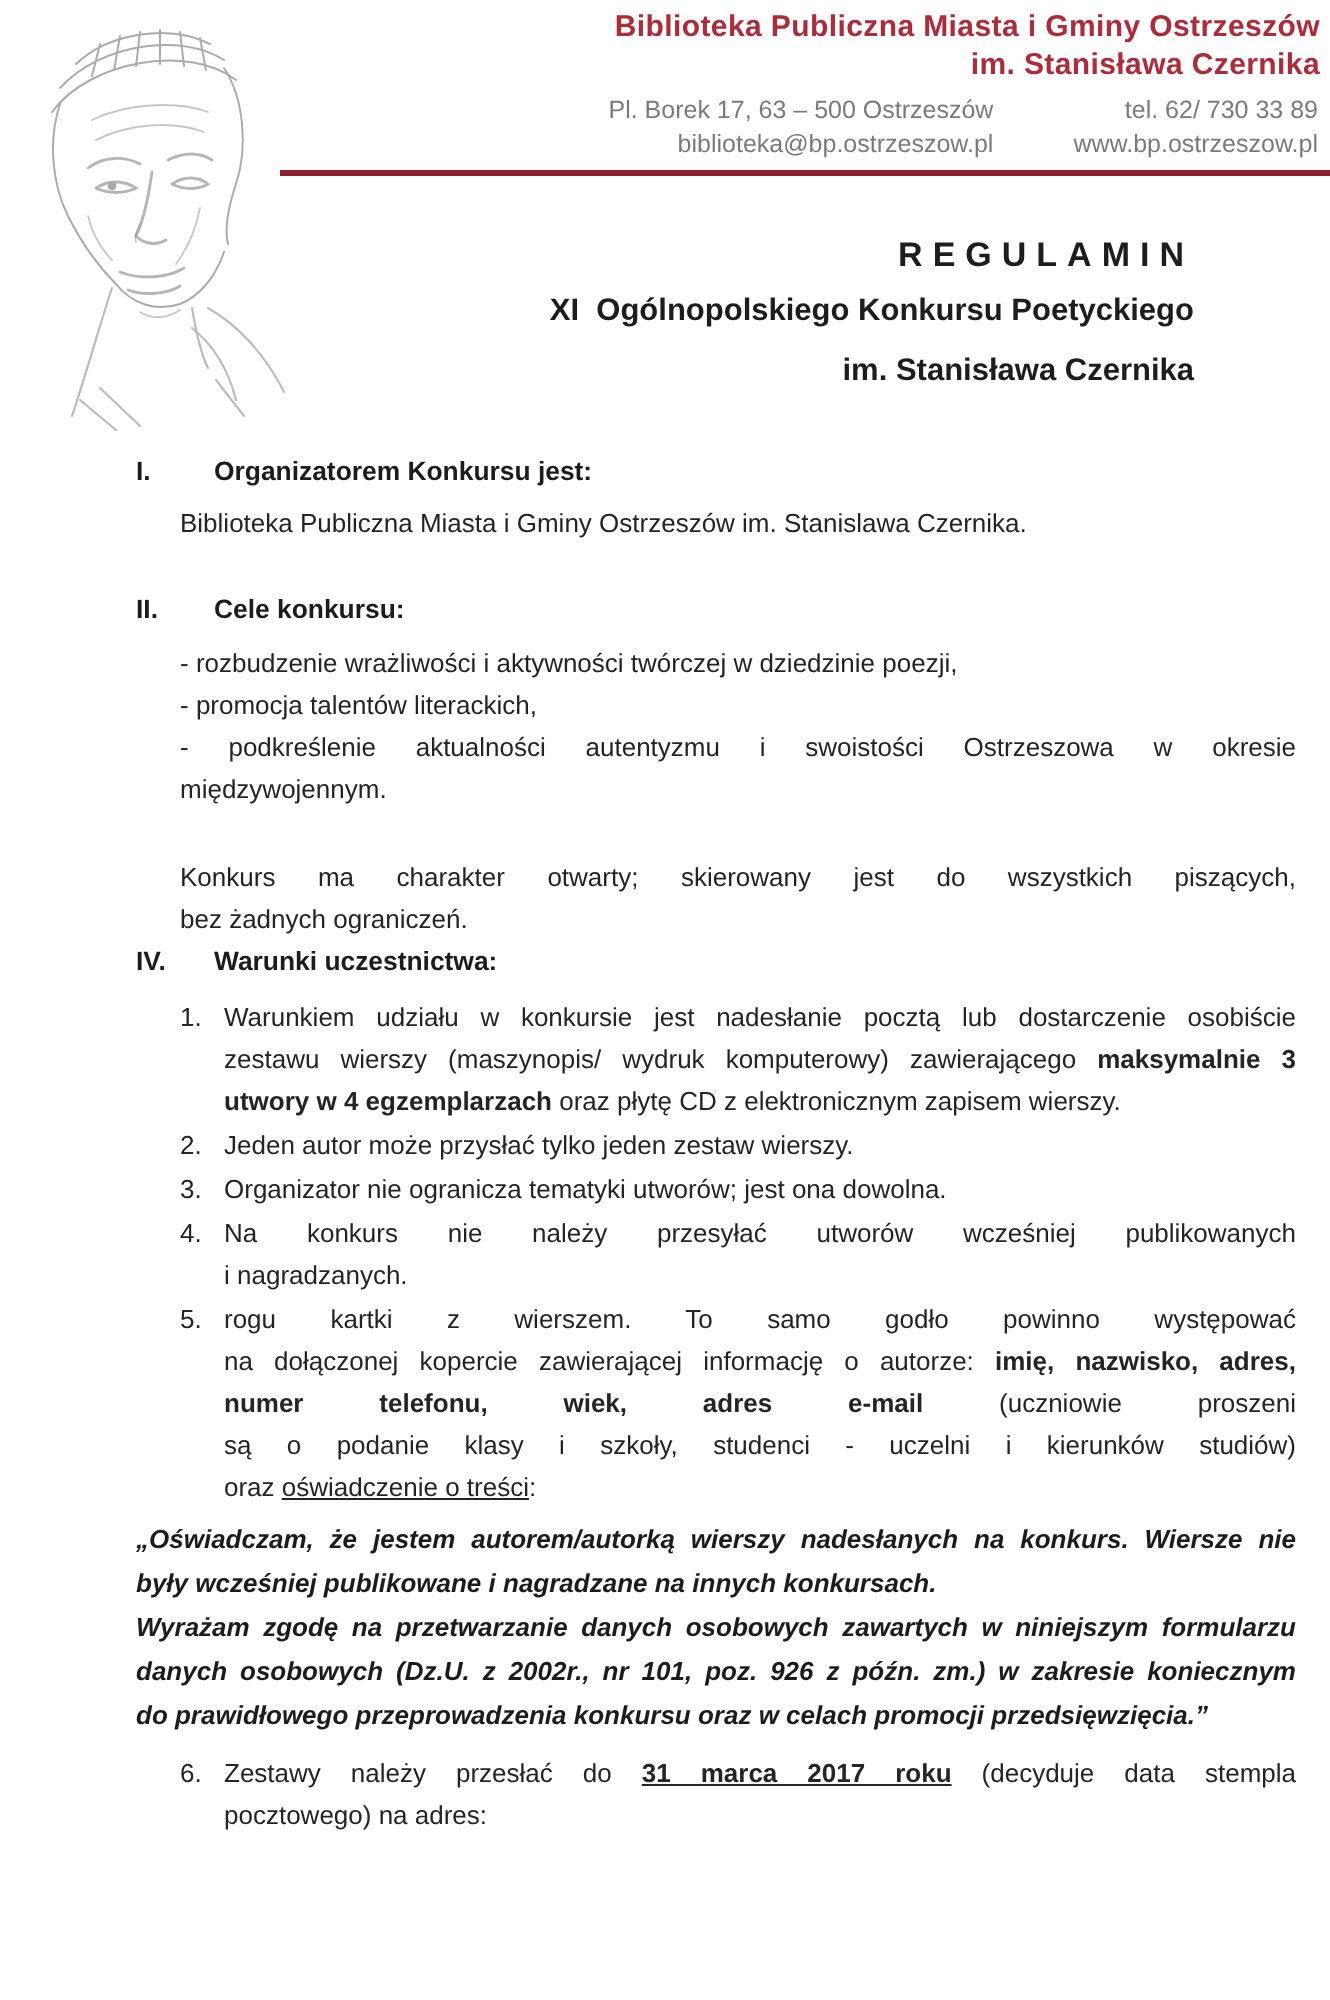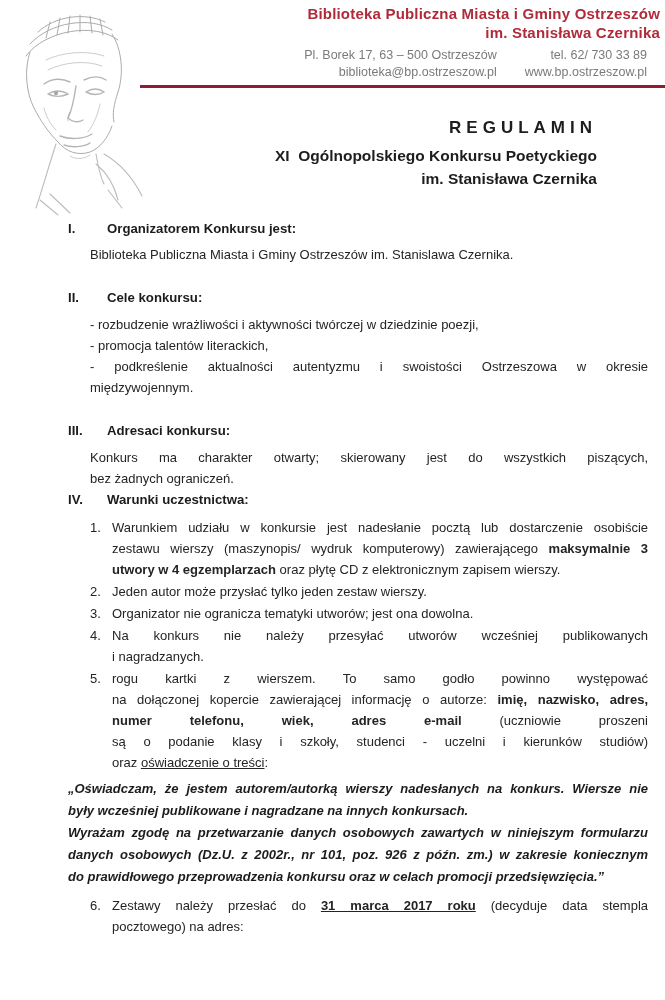--- a/index.html
+++ b/index.html
@@ -8,34 +8,34 @@
     overflow:hidden;font-family:"Liberation Sans", sans-serif;color:var(--text,#242424);
     margin:0 auto;
   }
   
   .org-name{
     position:absolute;top:4px;right:5px;text-align:right;
     color:var(--accent,#b02b3a);font-weight:bold;font-size:15px;line-height:19px;
     letter-spacing:.2px;
   }
   .contact{
-    position:absolute;top:47px;right:18px;display:flex;gap:28px;
+    position:absolute;top:47px;right:6px;display:flex;gap:40px;
     color:var(--muted,#7a7a7a);font-size:12.5px;line-height:17px;align-items:flex-end;
   }
   .contact .col{text-align:right;}
   .head-rule{
     position:absolute;top:85px;left:140px;right:0;height:3px;
     background:var(--rule,#8f1f2f);
   }
   .portrait{position:absolute;top:4px;left:0;width:152px;height:212px;}
   
   .doc-title-block{margin:0 68px 0 68px;padding-top:117px;text-align:right;}
   .doc-title{font-size:17px;font-weight:bold;letter-spacing:5px;line-height:21px;margin-bottom:8px;color:#1d1d1d;}
   .doc-sub{font-size:15.5px;font-weight:bold;line-height:20px;color:#1d1d1d;}
-  .doc-sub.first{margin-bottom:3px;}
+  .doc-sub.first{margin-bottom:10px;}
   
   .content{margin:0 17px 0 68px;font-size:13px;}
   .sec{margin-top:0;}
   .sec-head{display:flex;font-weight:bold;line-height:20px;font-size:13.2px;color:#1c1c1c;}
   .sec-head .numeral{width:39px;flex:0 0 39px;}
   .sec-body{margin-left:22px;line-height:21px;}
   .tline{text-align:left;white-space:normal;}
   .tline.stretch{text-align:justify;text-align-last:justify;}
   .b{font-weight:bold;}
   .u{text-decoration:underline;}
@@ -145,24 +145,20 @@
       </div>
       <div class="sec-body">
           <div class="tline"><span>- rozbudzenie wrażliwości i aktywności twórczej w dziedzinie poezji,</span></div>
           <div class="tline"><span>- promocja talentów literackich,</span></div>
           <div class="tline stretch"><span>- podkreślenie aktualności autentyzmu i swoistości Ostrzeszowa w okresie</span></div>
           <div class="tline"><span>międzywojennym.</span></div>
         </div>
     </div>
 
     <div class="sec sec2">
-      <div class="sec-head">
-        <span class="numeral">III.</span>
-        <span>Adresaci konkursu:</span>
-      </div>
       <div class="sec-body">
           <div class="tline stretch"><span>Konkurs ma charakter otwarty; skierowany jest do wszystkich piszących,</span></div>
           <div class="tline"><span>bez żadnych ograniczeń.</span></div>
         </div>
     </div>
 
     <div class="sec sec4">
       <div class="sec-head">
         <span class="numeral">IV.</span>
         <span>Warunki uczestnictwa:</span>

